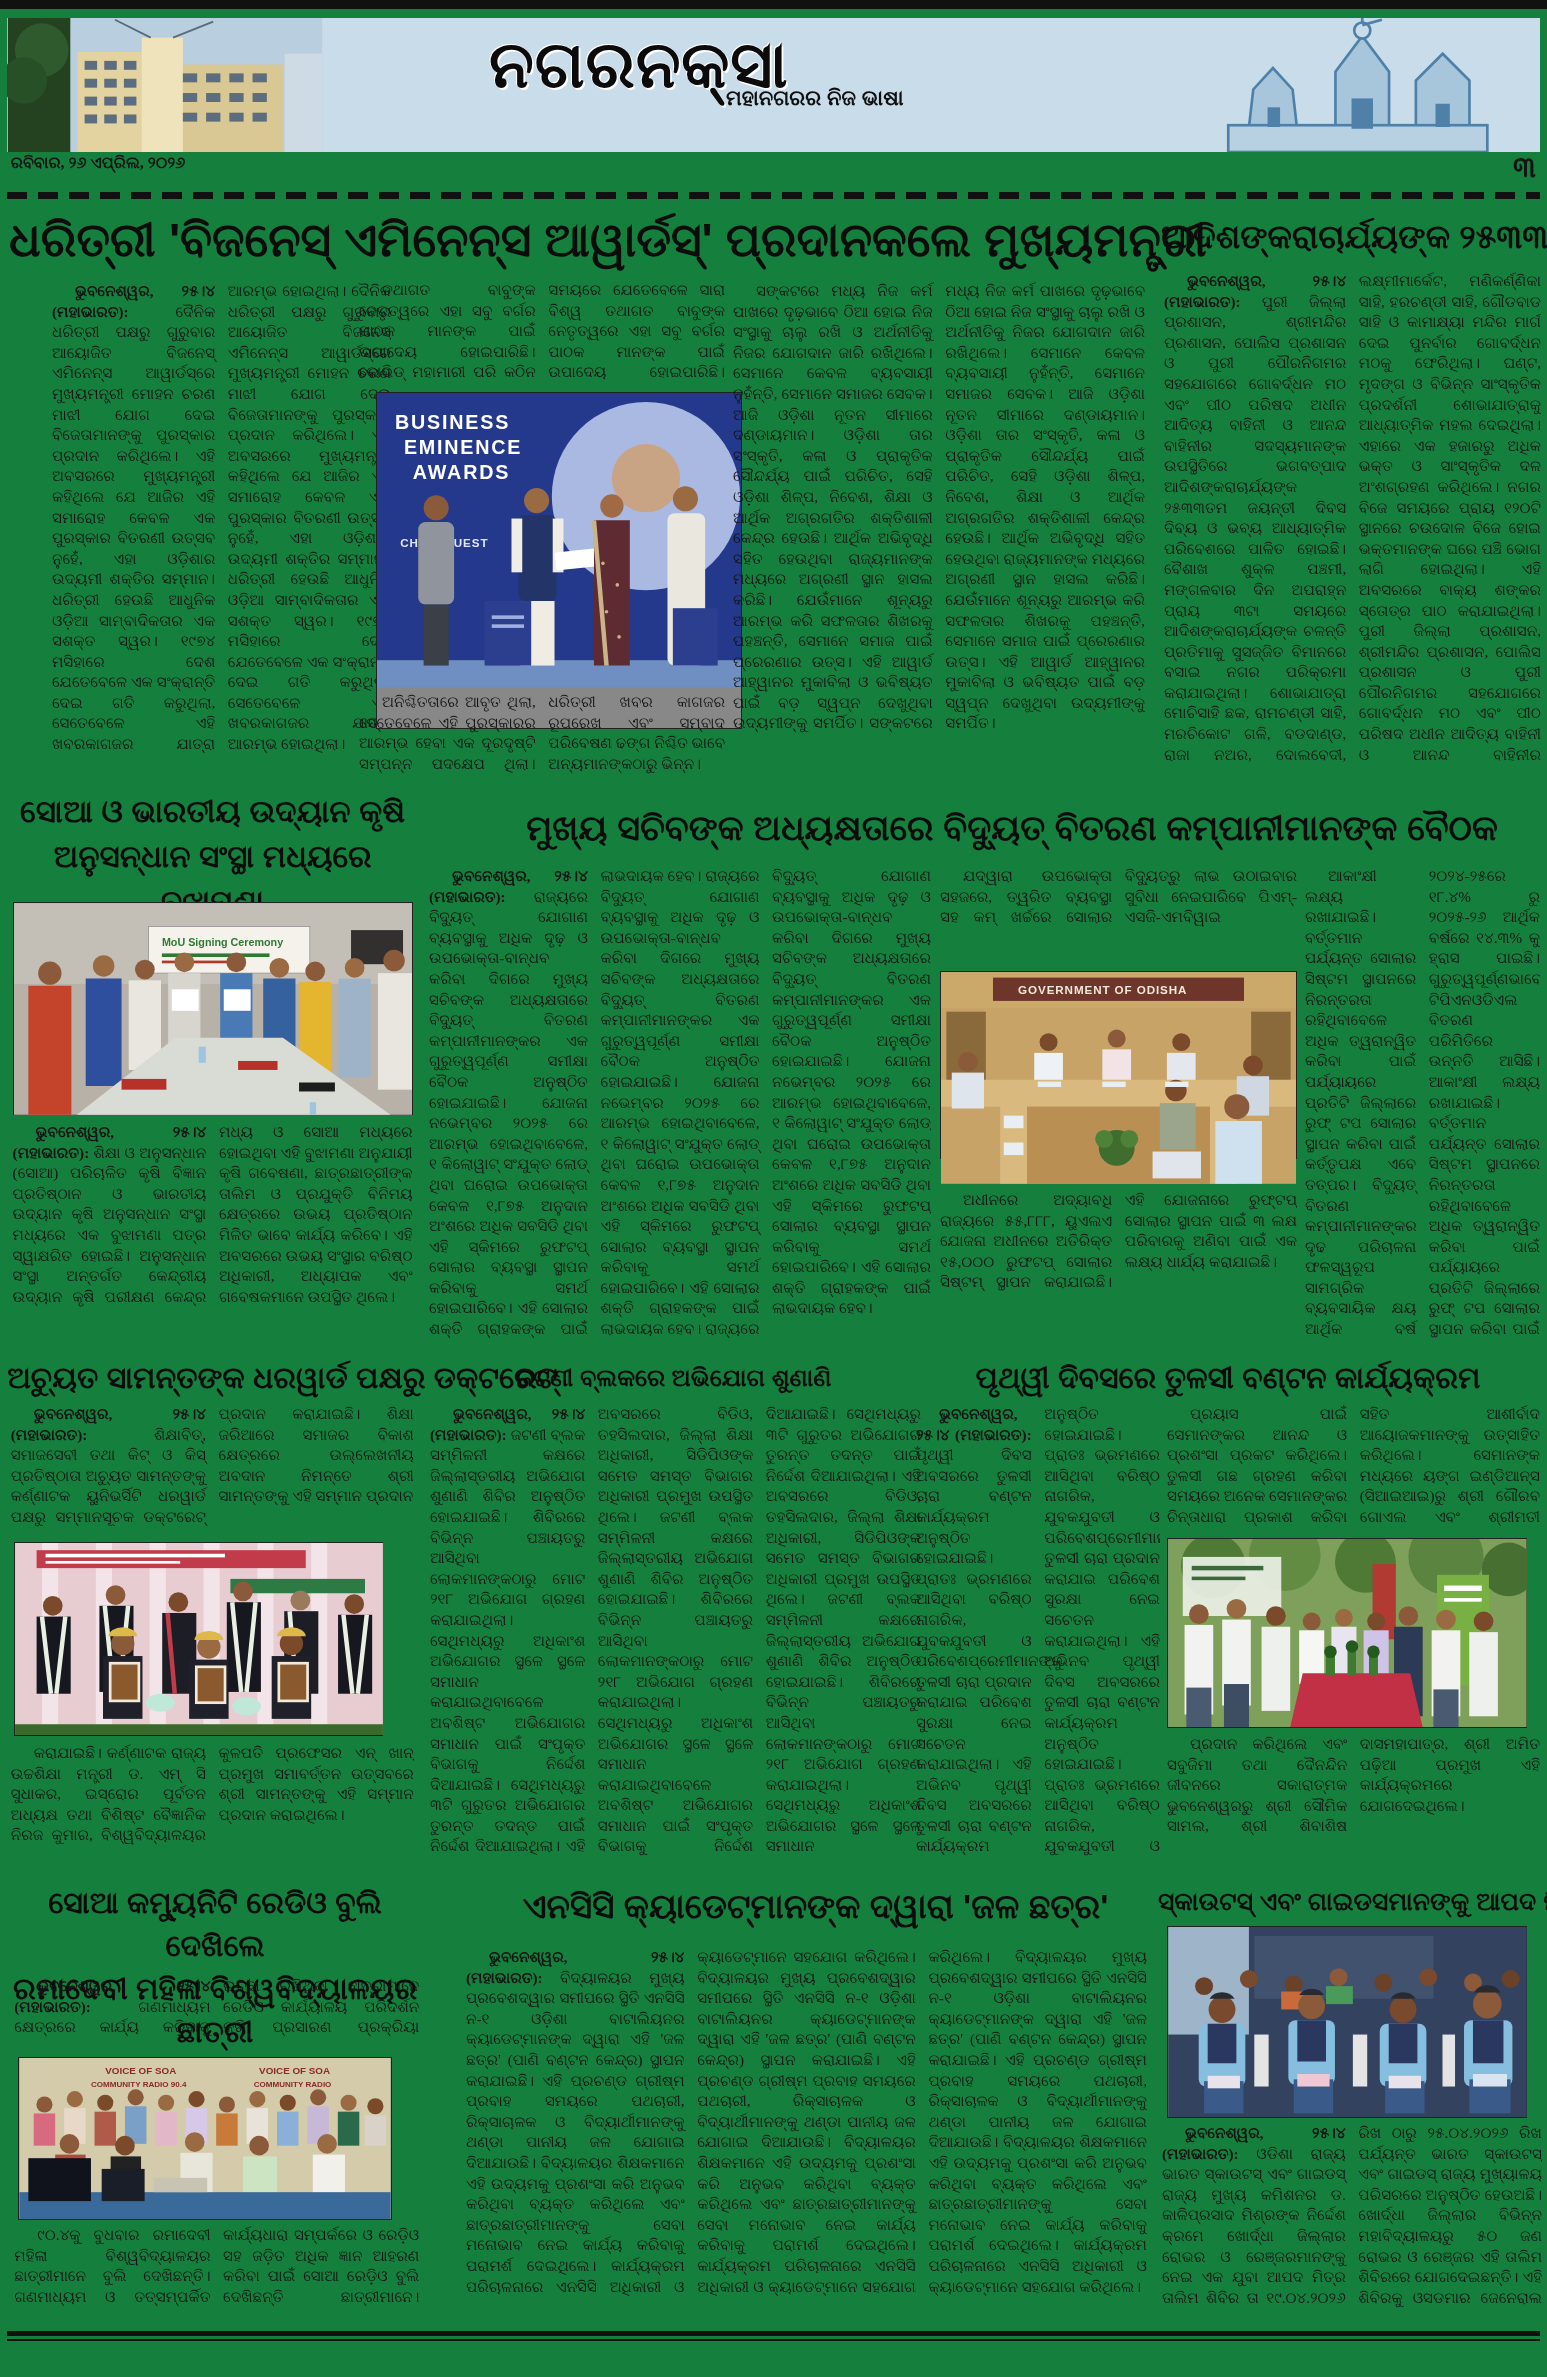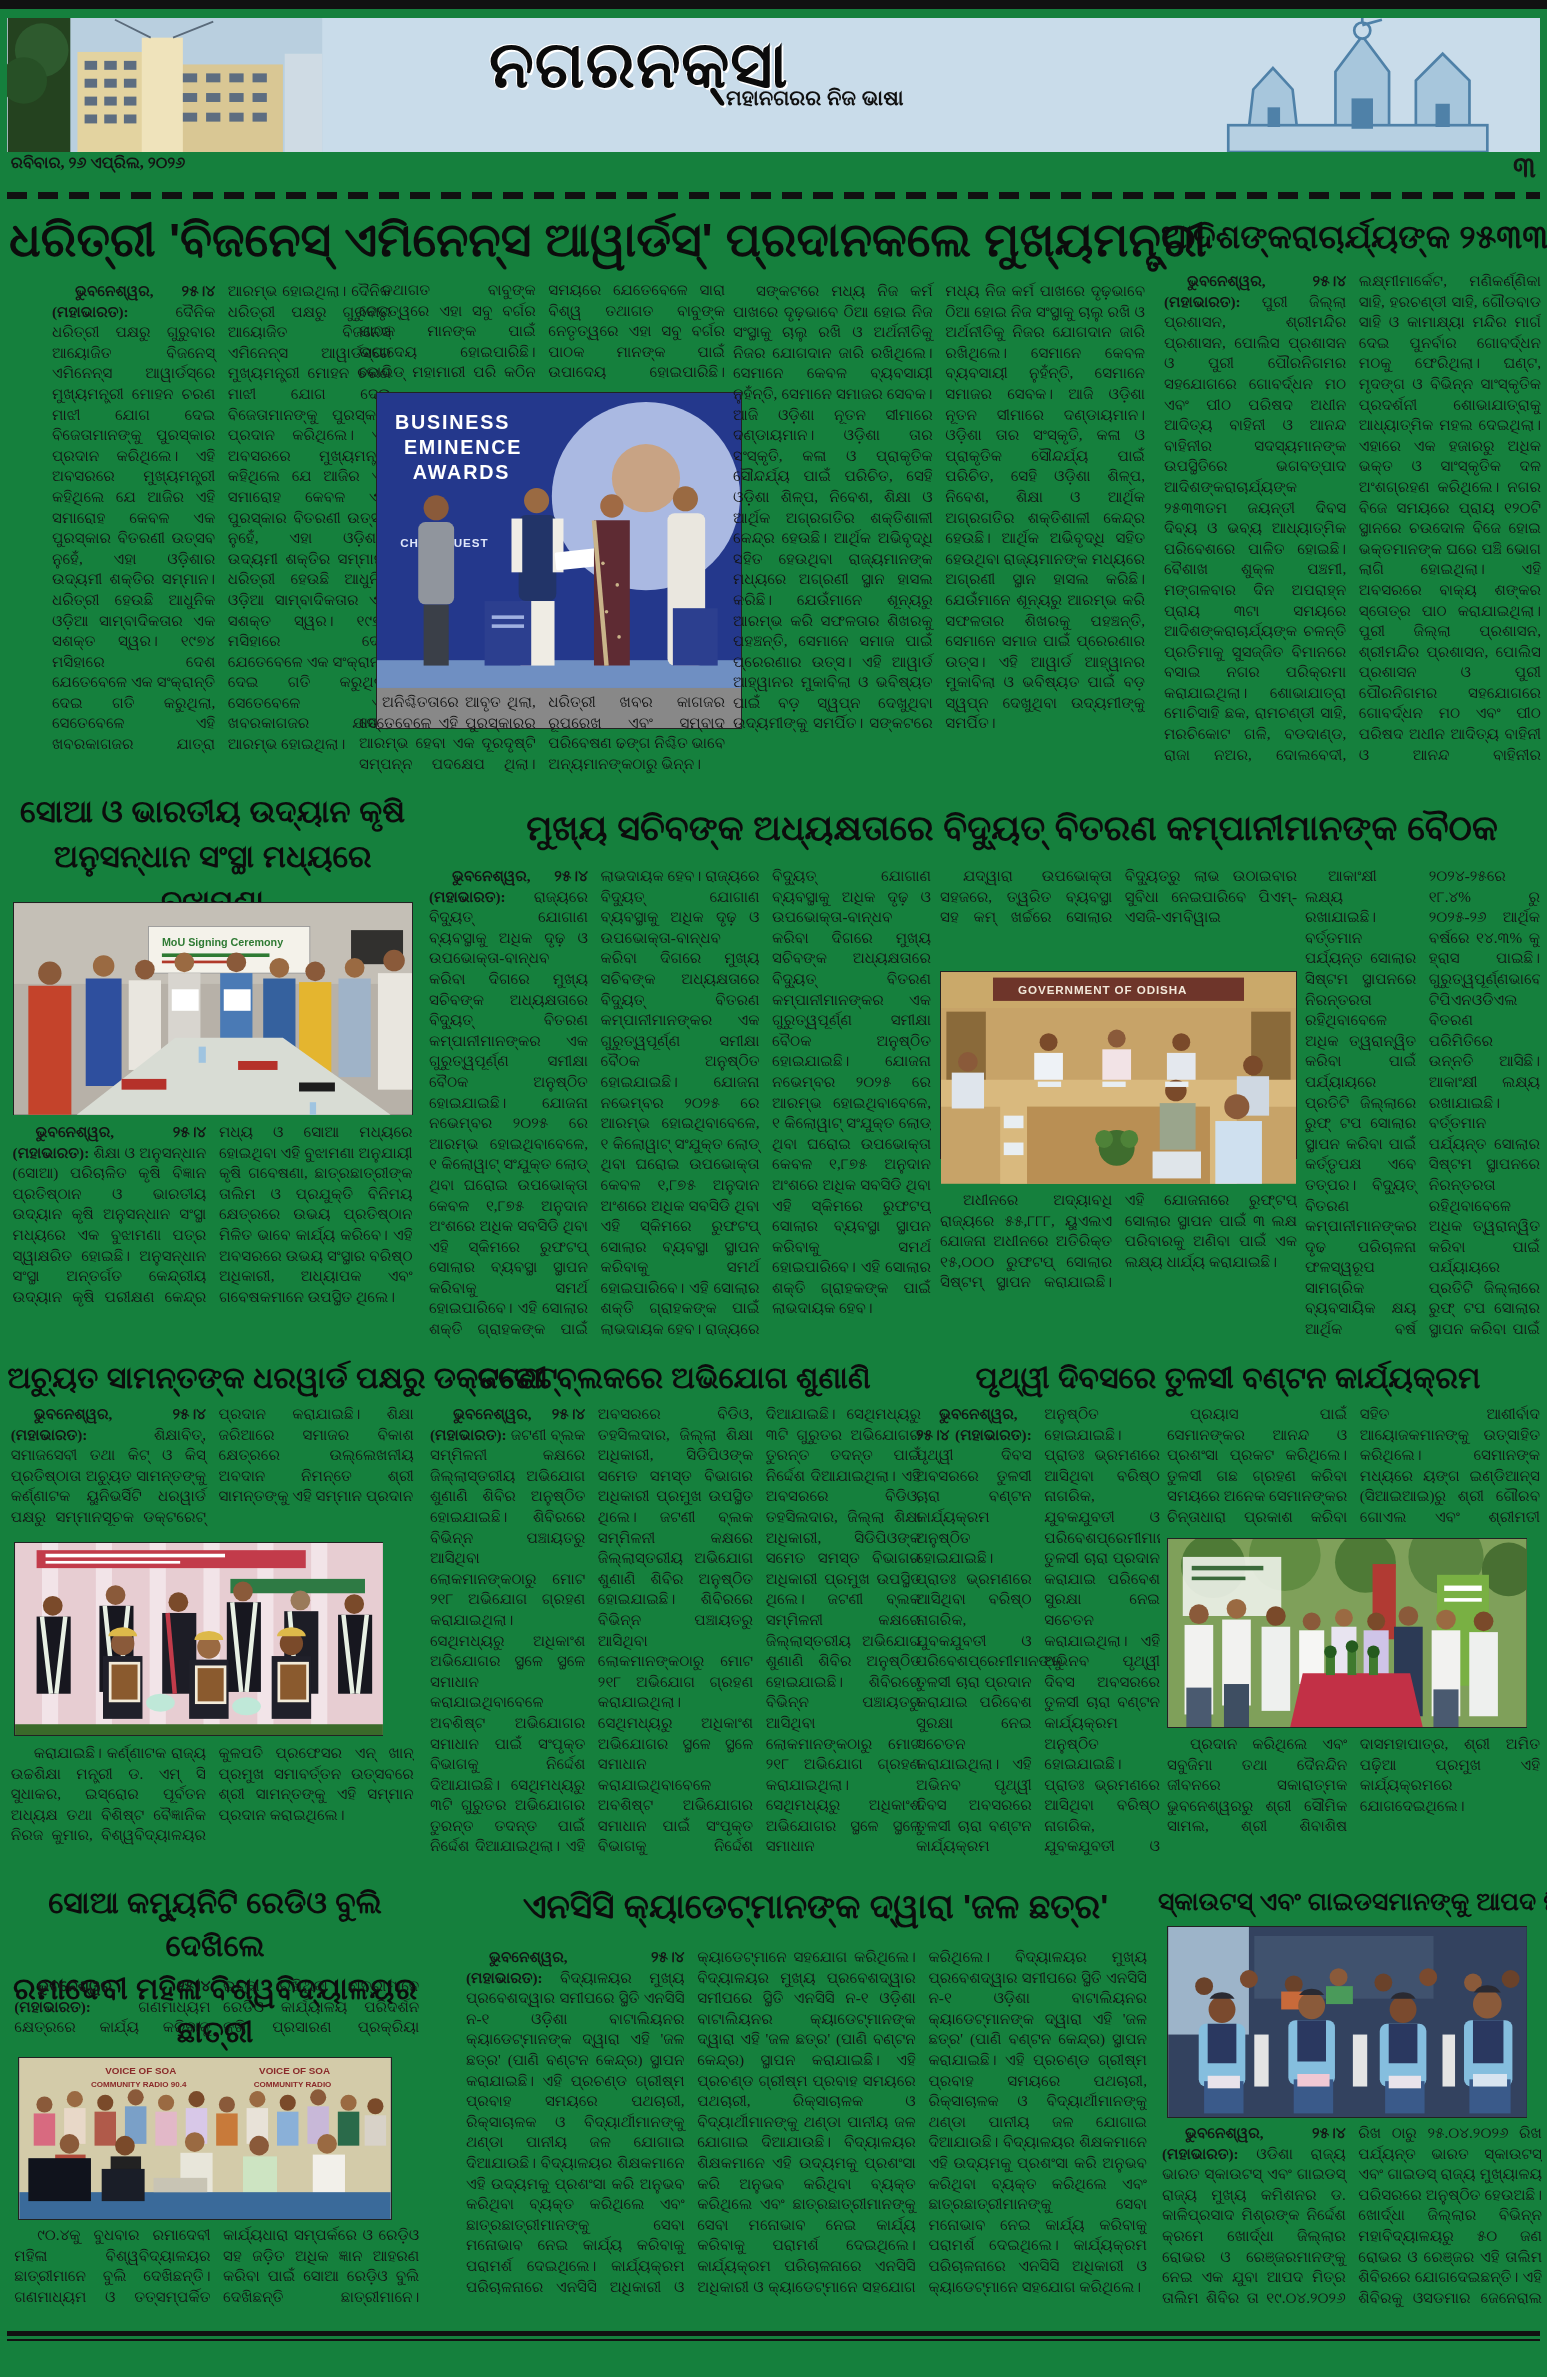--- a/index.html
+++ b/index.html
@@ -325,21 +325,21 @@
         <ellipse cx="162" cy="178" rx="16" ry="10" fill="#bfe8d8"></ellipse>
         <ellipse cx="258" cy="182" rx="16" ry="10" fill="#bfe8d8"></ellipse>
       </g>
       <rect x="0" y="202" width="410" height="12" fill="#3a6a2a"></rect>
     </svg>
   </div>
   <div class="abs bodytxt c2" style="left:10.8px;top:1743px;width:403px;height:126px;">
     <p><span>କରାଯାଇଛି। କର୍ଣ୍ଣାଟକ ରାଜ୍ୟ ଉଚ୍ଚଶିକ୍ଷା ମନ୍ତ୍ରୀ ଡ. ଏମ୍ ସି ସୁଧାକର, ଇସ୍ରୋର ପୂର୍ବତନ ଅଧ୍ୟକ୍ଷ ତଥା ବିଶିଷ୍ଟ ବୈଜ୍ଞାନିକ ନିରଜ କୁମାର, ବିଶ୍ୱବିଦ୍ୟାଳୟର କୁଳପତି ପ୍ରଫେସର ଏନ୍ ଖାନ୍ ପ୍ରମୁଖ ସମାବର୍ତ୍ତନ ଉତ୍ସବରେ ଶ୍ରୀ ସାମନ୍ତଙ୍କୁ ଏହି ସମ୍ମାନ ପ୍ରଦାନ କରାଇଥିଲେ।</span></p>
   </div>
 
-  <div class="abs hl center" style="left:441px;top:1357px;width:466px;font-size:30px;line-height:41px;">ଜଟଣୀ ବ୍ଲକରେ ଅଭିଯୋଗ ଶୁଣାଣି</div>
+  <div class="abs hl center" style="left:441px;top:1357px;width:466px;font-size:24px;line-height:41px;">ଜଟଣୀ ବ୍ଲକରେ ଅଭିଯୋଗ ଶୁଣାଣି</div>
   <div class="abs bodytxt c3" style="left:430px;top:1404px;width:491px;height:464px;">
     <p><b class="dl">ଭୁବନେଶ୍ୱର, ୨୫।୪ (ମହାଭାରତ):</b> <span>ଜଟଣୀ ବ୍ଲକ ସମ୍ମିଳନୀ କକ୍ଷରେ ଜିଲ୍ଲାସ୍ତରୀୟ ଅଭିଯୋଗ ଶୁଣାଣି ଶିବିର ଅନୁଷ୍ଠିତ ହୋଇଯାଇଛି। ଶିବିରରେ ବିଭିନ୍ନ ପଞ୍ଚାୟତରୁ ଆସିଥିବା ଲୋକମାନଙ୍କଠାରୁ ମୋଟ ୨୧୮ ଅଭିଯୋଗ ଗ୍ରହଣ କରାଯାଇଥିଲା। ସେଥିମଧ୍ୟରୁ ଅଧିକାଂଶ ଅଭିଯୋଗର ସ୍ଥଳେ ସ୍ଥଳେ ସମାଧାନ କରାଯାଇଥିବାବେଳେ ଅବଶିଷ୍ଟ ଅଭିଯୋଗର ସମାଧାନ ପାଇଁ ସଂପୃକ୍ତ ବିଭାଗକୁ ନିର୍ଦ୍ଦେଶ ଦିଆଯାଇଛି। ସେଥିମଧ୍ୟରୁ ୩ଟି ଗୁରୁତର ଅଭିଯୋଗର ତୁରନ୍ତ ତଦନ୍ତ ପାଇଁ ନିର୍ଦ୍ଦେଶ ଦିଆଯାଇଥିଲା। ଏହି ଅବସରରେ ବିଡିଓ, ତହସିଲଦାର, ଜିଲ୍ଲା ଶିକ୍ଷା ଅଧିକାରୀ, ସିଡିପିଓଙ୍କ ସମେତ ସମସ୍ତ ବିଭାଗର ଅଧିକାରୀ ପ୍ରମୁଖ ଉପସ୍ଥିତ ଥିଲେ। ଜଟଣୀ ବ୍ଲକ ସମ୍ମିଳନୀ କକ୍ଷରେ ଜିଲ୍ଲାସ୍ତରୀୟ ଅଭିଯୋଗ ଶୁଣାଣି ଶିବିର ଅନୁଷ୍ଠିତ ହୋଇଯାଇଛି। ଶିବିରରେ ବିଭିନ୍ନ ପଞ୍ଚାୟତରୁ ଆସିଥିବା ଲୋକମାନଙ୍କଠାରୁ ମୋଟ ୨୧୮ ଅଭିଯୋଗ ଗ୍ରହଣ କରାଯାଇଥିଲା। ସେଥିମଧ୍ୟରୁ ଅଧିକାଂଶ ଅଭିଯୋଗର ସ୍ଥଳେ ସ୍ଥଳେ ସମାଧାନ କରାଯାଇଥିବାବେଳେ ଅବଶିଷ୍ଟ ଅଭିଯୋଗର ସମାଧାନ ପାଇଁ ସଂପୃକ୍ତ ବିଭାଗକୁ ନିର୍ଦ୍ଦେଶ ଦିଆଯାଇଛି। ସେଥିମଧ୍ୟରୁ ୩ଟି ଗୁରୁତର ଅଭିଯୋଗର ତୁରନ୍ତ ତଦନ୍ତ ପାଇଁ ନିର୍ଦ୍ଦେଶ ଦିଆଯାଇଥିଲା। ଏହି ଅବସରରେ ବିଡିଓ, ତହସିଲଦାର, ଜିଲ୍ଲା ଶିକ୍ଷା ଅଧିକାରୀ, ସିଡିପିଓଙ୍କ ସମେତ ସମସ୍ତ ବିଭାଗର ଅଧିକାରୀ ପ୍ରମୁଖ ଉପସ୍ଥିତ ଥିଲେ। ଜଟଣୀ ବ୍ଲକ ସମ୍ମିଳନୀ କକ୍ଷରେ ଜିଲ୍ଲାସ୍ତରୀୟ ଅଭିଯୋଗ ଶୁଣାଣି ଶିବିର ଅନୁଷ୍ଠିତ ହୋଇଯାଇଛି। ଶିବିରରେ ବିଭିନ୍ନ ପଞ୍ଚାୟତରୁ ଆସିଥିବା ଲୋକମାନଙ୍କଠାରୁ ମୋଟ ୨୧୮ ଅଭିଯୋଗ ଗ୍ରହଣ କରାଯାଇଥିଲା। ସେଥିମଧ୍ୟରୁ ଅଧିକାଂଶ ଅଭିଯୋଗର ସ୍ଥଳେ ସ୍ଥଳେ ସମାଧାନ କରାଯାଇଥିବାବେଳେ ଅବଶିଷ୍ଟ ଅଭିଯୋଗର ସମାଧାନ ପାଇଁ ସଂପୃକ୍ତ ବିଭାଗକୁ ନିର୍ଦ୍ଦେଶ ଦିଆଯାଇଛି। ସେଥିମଧ୍ୟରୁ ୩ଟି ଗୁରୁତର ଅଭିଯୋଗର ତୁରନ୍ତ ତଦନ୍ତ ପାଇଁ ନିର୍ଦ୍ଦେଶ ଦିଆଯାଇଥିଲା। ଏହି ଅବସରରେ ବିଡିଓ, ତହସିଲଦାର, ଜିଲ୍ଲା ଶିକ୍ଷା ଅଧିକାରୀ, ସିଡିପିଓଙ୍କ ସମେତ ସମସ୍ତ ବିଭାଗର ଅଧିକାରୀ ପ୍ରମୁଖ ଉପସ୍ଥିତ ଥିଲେ।</span></p>
   </div>
 
   <div class="abs hl center" style="left:914px;top:1357px;width:628px;font-size:30px;line-height:41px;">ପୃଥ୍ୱୀ ଦିବସରେ ତୁଳସୀ ବଣ୍ଟନ କାର୍ଯ୍ୟକ୍ରମ</div>
   <div class="abs bodytxt c2" style="left:916px;top:1404px;width:244px;height:464px;">
     <p><b class="dl">ଭୁବନେଶ୍ୱର, ୨୫।୪ (ମହାଭାରତ):</b> <span>ପୃଥ୍ୱୀ ଦିବସ ଅବସରରେ ତୁଳସୀ ଚାରା ବଣ୍ଟନ କାର୍ଯ୍ୟକ୍ରମ ଅନୁଷ୍ଠିତ ହୋଇଯାଇଛି। ପ୍ରାତଃ ଭ୍ରମଣରେ ଆସିଥିବା ବରିଷ୍ଠ ନାଗରିକ, ଯୁବକଯୁବତୀ ଓ ପରିବେଶପ୍ରେମୀମାନଙ୍କୁ ତୁଳସୀ ଚାରା ପ୍ରଦାନ କରାଯାଇ ପରିବେଶ ସୁରକ୍ଷା ନେଇ ସଚେତନ କରାଯାଇଥିଲା। ଏହି ଅଭିନବ ପୃଥ୍ୱୀ ଦିବସ ଅବସରରେ ତୁଳସୀ ଚାରା ବଣ୍ଟନ କାର୍ଯ୍ୟକ୍ରମ ଅନୁଷ୍ଠିତ ହୋଇଯାଇଛି। ପ୍ରାତଃ ଭ୍ରମଣରେ ଆସିଥିବା ବରିଷ୍ଠ ନାଗରିକ, ଯୁବକଯୁବତୀ ଓ ପରିବେଶପ୍ରେମୀମାନଙ୍କୁ ତୁଳସୀ ଚାରା ପ୍ରଦାନ କରାଯାଇ ପରିବେଶ ସୁରକ୍ଷା ନେଇ ସଚେତନ କରାଯାଇଥିଲା। ଏହି ଅଭିନବ ପୃଥ୍ୱୀ ଦିବସ ଅବସରରେ ତୁଳସୀ ଚାରା ବଣ୍ଟନ କାର୍ଯ୍ୟକ୍ରମ ଅନୁଷ୍ଠିତ ହୋଇଯାଇଛି। ପ୍ରାତଃ ଭ୍ରମଣରେ ଆସିଥିବା ବରିଷ୍ଠ ନାଗରିକ, ଯୁବକଯୁବତୀ ଓ ପରିବେଶପ୍ରେମୀମାନଙ୍କୁ ତୁଳସୀ ଚାରା ପ୍ରଦାନ କରାଯାଇ ପରିବେଶ ସୁରକ୍ଷା ନେଇ ସଚେତନ କରାଯାଇଥିଲା। ଏହି ଅଭିନବ</span></p>
   </div>
   <div class="abs bodytxt c2" style="left:1167px;top:1404px;width:373px;height:131px;">
     <p><span>ପ୍ରୟାସ ପାଇଁ ସେମାନଙ୍କର ଆନନ୍ଦ ଓ ପ୍ରଶଂସା ପ୍ରକଟ କରିଥିଲେ। ତୁଳସୀ ଗଛ ଗ୍ରହଣ କରିବା ସମୟରେ ଅନେକ ସେମାନଙ୍କର ଚିନ୍ତାଧାରା ପ୍ରକାଶ କରିବା ସହିତ ଆଶୀର୍ବାଦ ଆୟୋଜକମାନଙ୍କୁ ଉତ୍ସାହିତ କରିଥିଲେ। ସେମାନଙ୍କ ମଧ୍ୟରେ ୟଙ୍ଗ ଇଣ୍ଡିଆନ୍ସ (ସିଆଇଆଇ)ରୁ ଶ୍ରୀ ଗୌରବ ଗୋଏଲ ଏବଂ ଶ୍ରୀମତୀ ପ୍ରୋଶିଷ ଗୋଲିଆନ୍ ଏବଂ ସେମାନଙ୍କ ସହିତ ବିଏନଆଇ</span></p>

